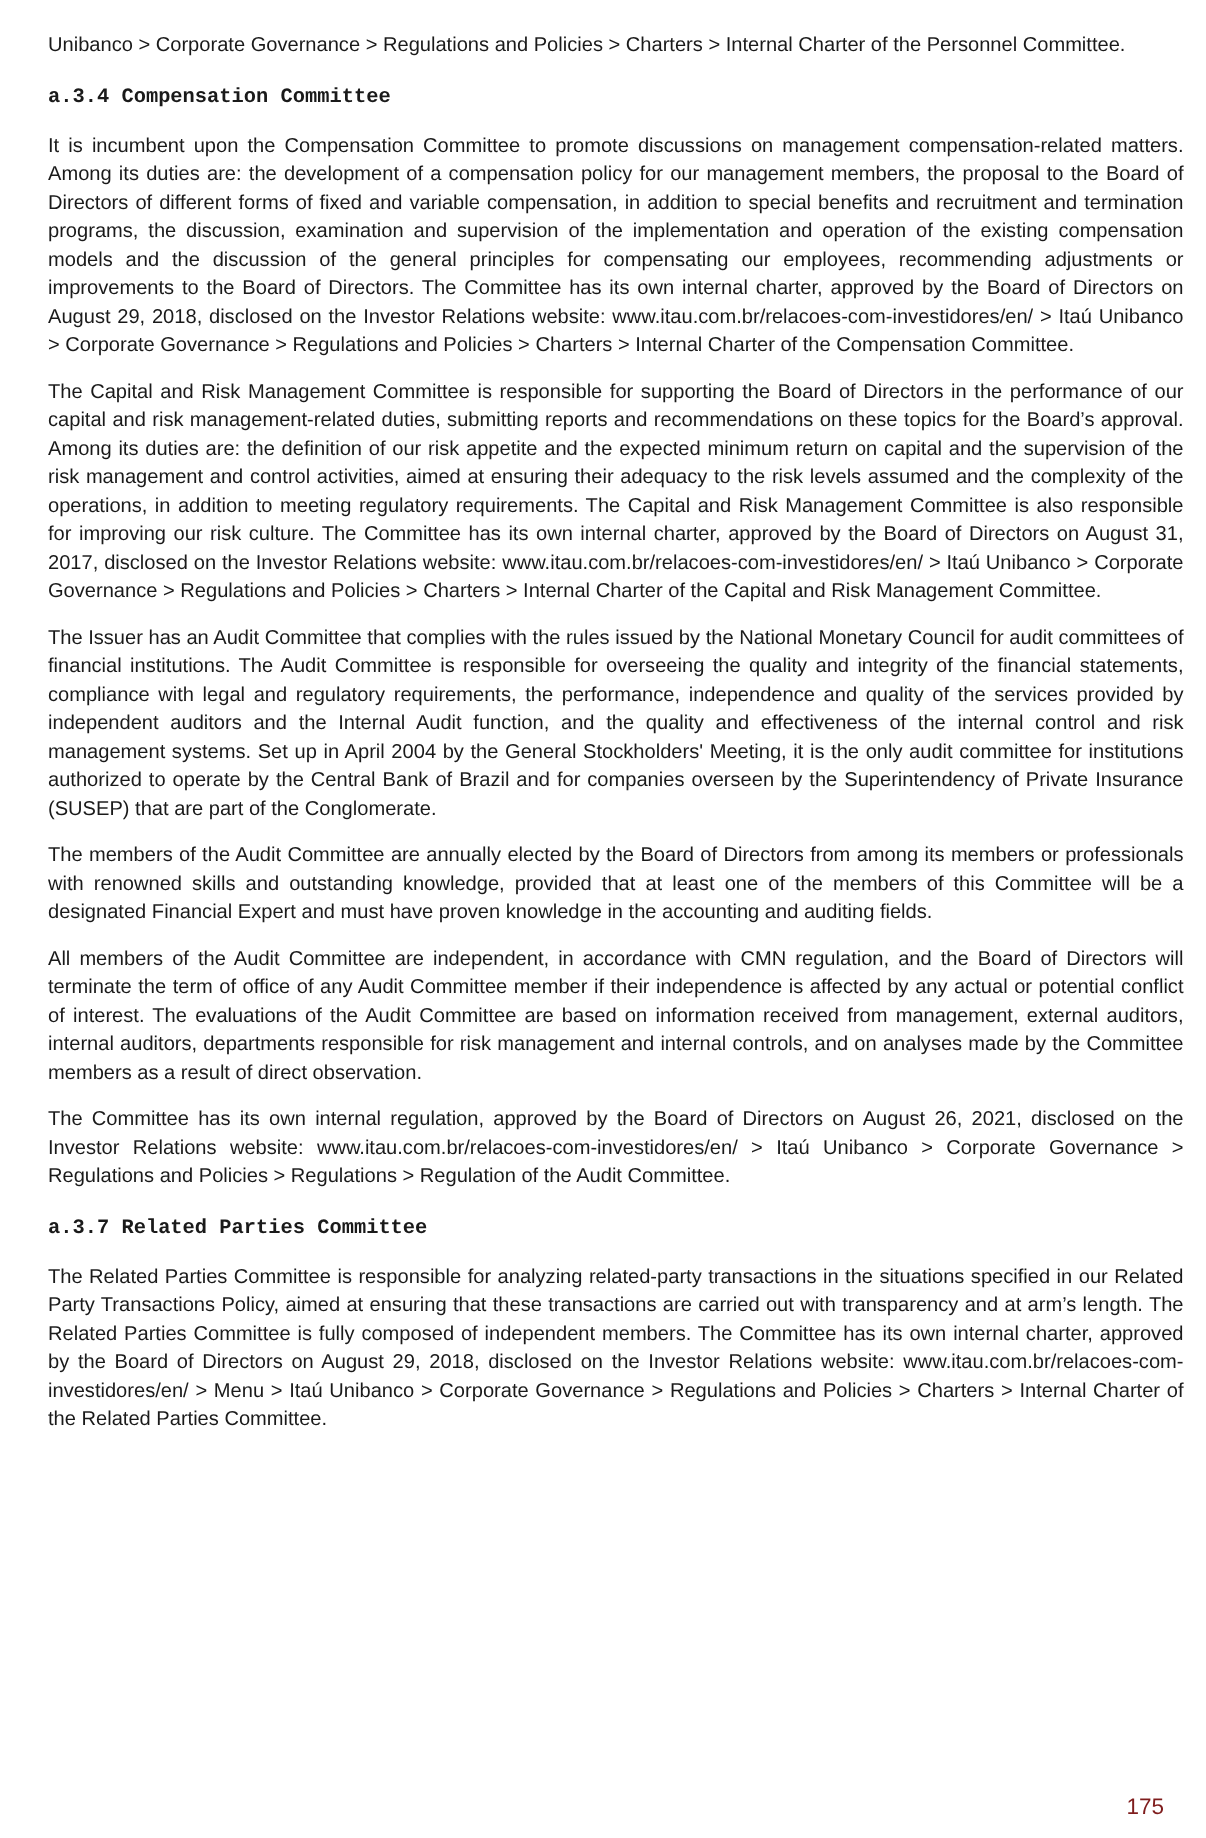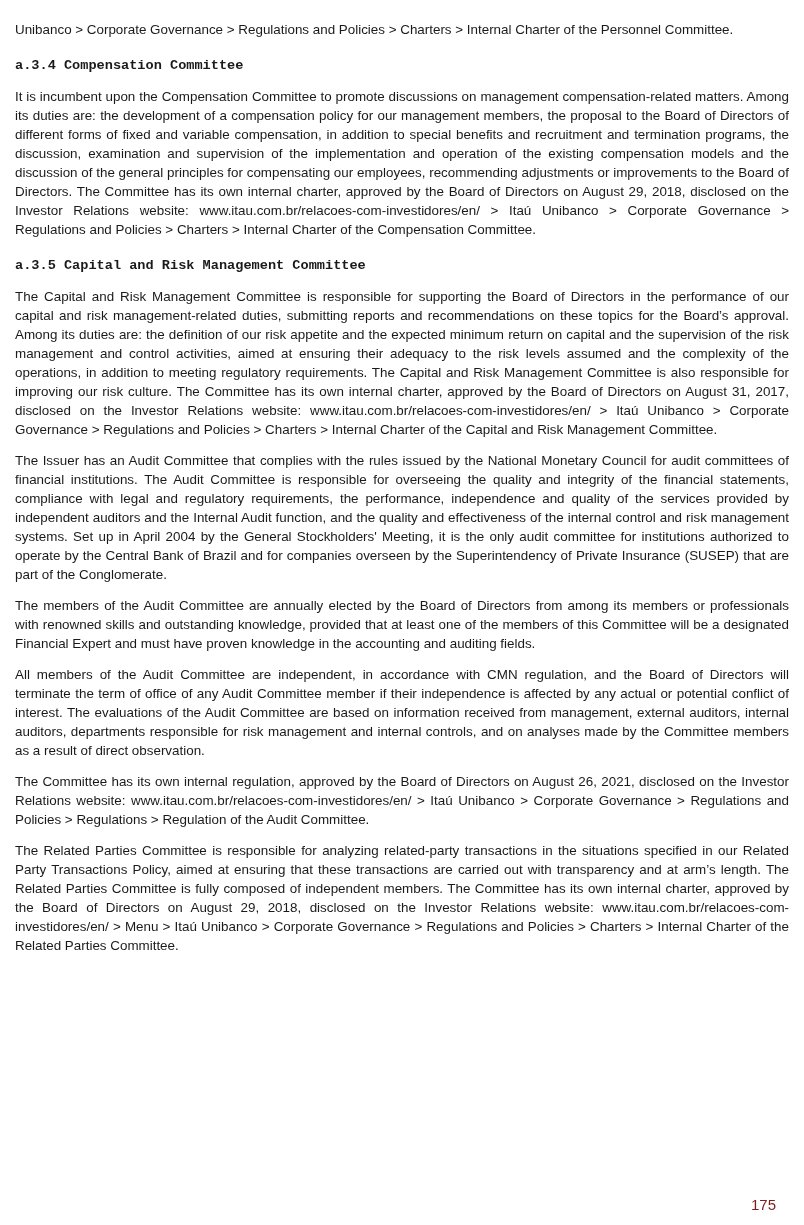--- a/index.html
+++ b/index.html
@@ -6,21 +6,21 @@
     margin: 0;
     padding: 0;
     background: #ffffff;
   }
   .page {
     position: relative;
     width: 804px;
     height: 1225px;
     background: #ffffff;
     box-sizing: border-box;
-    padding: 20px 15px 0 15px;
+    padding: 20px 15px 0 32px;
     font-family: "Liberation Sans", sans-serif;
     color: #1a1a1a;
     overflow: hidden;
   }
   .para {
     font-size: 13.4px;
     line-height: 19px;
     text-align: justify;
     margin: 0 0 12px 0;
   }
@@ -43,31 +43,31 @@
 <body>
 
 <div class="page">
 
   <p class="para" style="margin-top:0">Unibanco &gt; Corporate Governance &gt; Regulations and Policies &gt; Charters &gt; Internal Charter of the Personnel Committee.</p>
 
   <div class="heading">a.3.4 Compensation Committee</div>
 
   <p class="para">It is incumbent upon the Compensation Committee to promote discussions on management compensation-related matters. Among its duties are: the development of a compensation policy for our management members, the proposal to the Board of Directors of different forms of fixed and variable compensation, in addition to special benefits and recruitment and termination programs, the discussion, examination and supervision of the implementation and operation of the existing compensation models and the discussion of the general principles for compensating our employees, recommending adjustments or improvements to the Board of Directors. The Committee has its own internal charter, approved by the Board of Directors on August 29, 2018, disclosed on the Investor Relations website: www.itau.com.br/relacoes-com-investidores/en/ &gt; Itaú Unibanco &gt; Corporate Governance &gt; Regulations and Policies &gt; Charters &gt; Internal Charter of the Compensation Committee.</p>
 
-  <div class="heading">a.3.5 Capital and Risk Management Committee</div>
 
   <p class="para">The Capital and Risk Management Committee is responsible for supporting the Board of Directors in the performance of our capital and risk management-related duties, submitting reports and recommendations on these topics for the Board’s approval. Among its duties are: the definition of our risk appetite and the expected minimum return on capital and the supervision of the risk management and control activities, aimed at ensuring their adequacy to the risk levels assumed and the complexity of the operations, in addition to meeting regulatory requirements. The Capital and Risk Management Committee is also responsible for improving our risk culture. The Committee has its own internal charter, approved by the Board of Directors on August 31, 2017, disclosed on the Investor Relations website: www.itau.com.br/relacoes-com-investidores/en/ &gt; Itaú Unibanco &gt; Corporate Governance &gt; Regulations and Policies &gt; Charters &gt; Internal Charter of the Capital and Risk Management Committee.</p>
 
 
   <p class="para">The Issuer has an Audit Committee that complies with the rules issued by the National Monetary Council for audit committees of financial institutions. The Audit Committee is responsible for overseeing the quality and integrity of the financial statements, compliance with legal and regulatory requirements, the performance, independence and quality of the services provided by independent auditors and the Internal Audit function, and the quality and effectiveness of the internal control and risk management systems. Set up in April 2004 by the General Stockholders' Meeting, it is the only audit committee for institutions authorized to operate by the Central Bank of Brazil and for companies overseen by the Superintendency of Private Insurance (SUSEP) that are part of the Conglomerate.</p>
 
   <p class="para">The members of the Audit Committee are annually elected by the Board of Directors from among its members or professionals with renowned skills and outstanding knowledge, provided that at least one of the members of this Committee will be a designated Financial Expert and must have proven knowledge in the accounting and auditing fields.</p>
 
   <p class="para">All members of the Audit Committee are independent, in accordance with CMN regulation, and the Board of Directors will terminate the term of office of any Audit Committee member if their independence is affected by any actual or potential conflict of interest. The evaluations of the Audit Committee are based on information received from management, external auditors, internal auditors, departments responsible for risk management and internal controls, and on analyses made by the Committee members as a result of direct observation.</p>
 
   <p class="para">The Committee has its own internal regulation, approved by the Board of Directors on August 26, 2021, disclosed on the Investor Relations website: www.itau.com.br/relacoes-com-investidores/en/ &gt; Itaú Unibanco &gt; Corporate Governance &gt; Regulations and Policies &gt; Regulations &gt; Regulation of the Audit Committee.</p>
 
+  <div class="heading">a.3.7 Related Parties Committee</div>
 
   <p class="para"> The Related Parties Committee is responsible for analyzing related-party transactions in the situations specified in our Related Party Transactions Policy, aimed at ensuring that these transactions are carried out with transparency and at arm’s length. The Related Parties Committee is fully composed of independent members. The Committee has its own internal charter, approved by the Board of Directors on August 29, 2018, disclosed on the Investor Relations website: www.itau.com.br/relacoes-com-investidores/en/ &gt; Menu &gt; Itaú Unibanco &gt; Corporate Governance &gt; Regulations and Policies &gt; Charters &gt; Internal Charter of the Related Parties Committee.</p>
 
   <div class="page-number">175</div>
 
 </div>
 
 </body></html>

